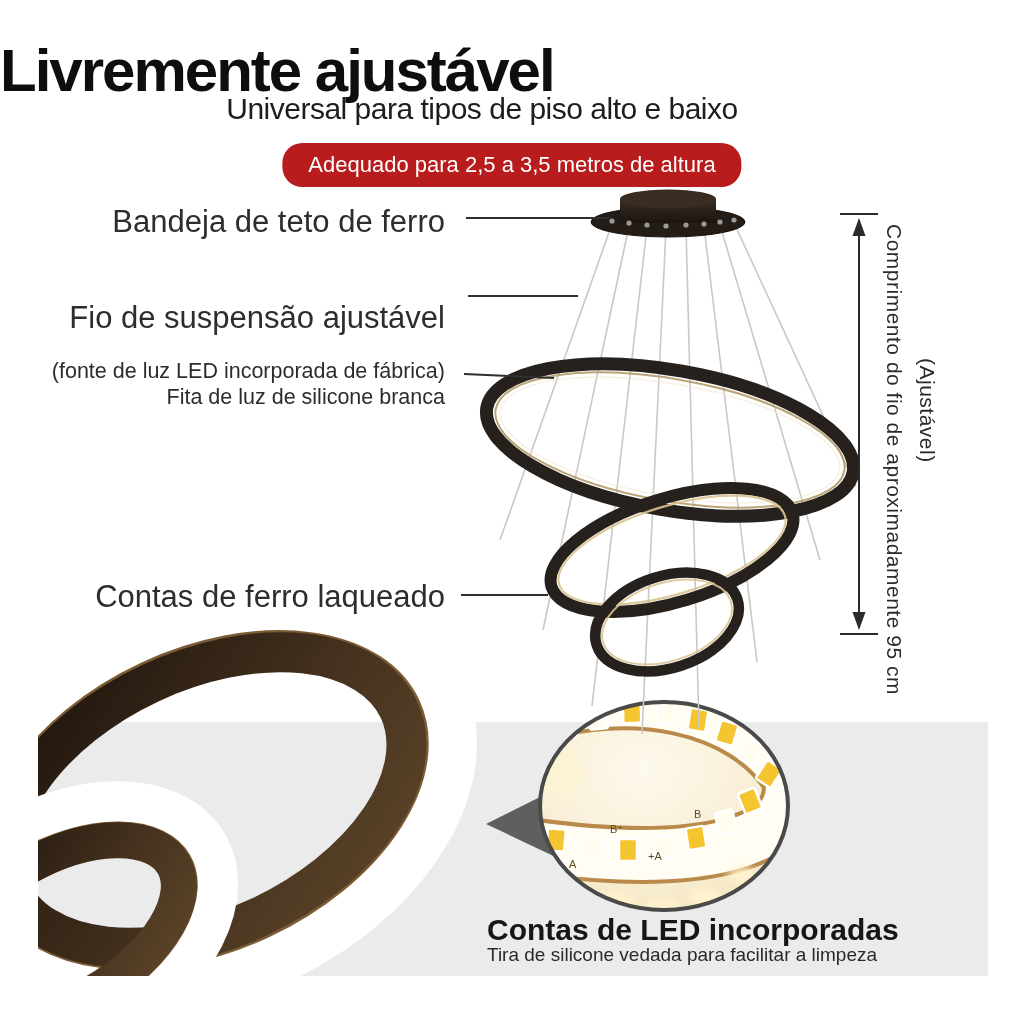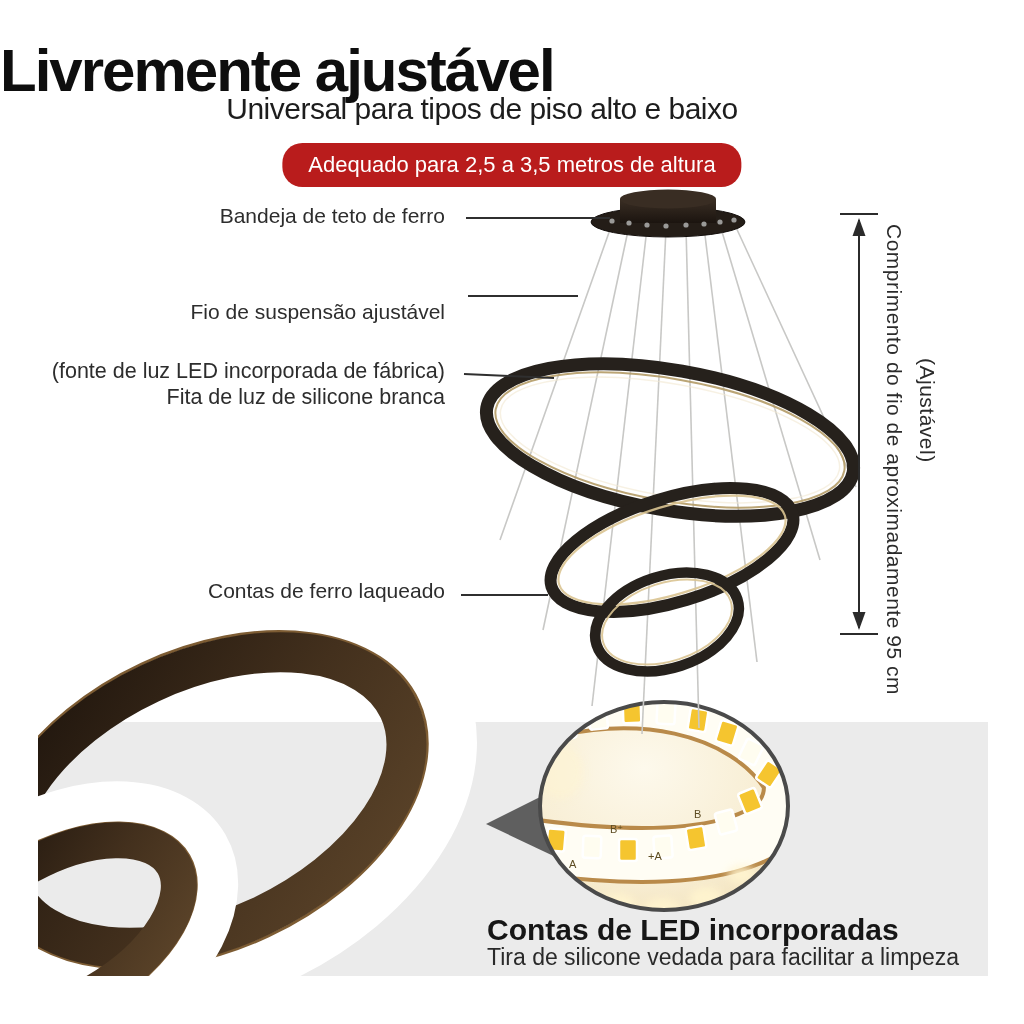--- a/index.html
+++ b/index.html
@@ -7,31 +7,31 @@
        font-family:"Liberation Sans","DejaVu Sans",sans-serif;overflow:hidden;}
   .abs{position:absolute;}
   #stage-svg{position:absolute;left:0;top:0;}
   .title{left:0;top:36px;width:1024px;text-align:left;
          font-size:60px;font-weight:700;letter-spacing:-2px;color:#0e0e0e;}
   .subtitle{left:0;top:92px;width:964px;text-align:center;
             font-size:30px;letter-spacing:-0.5px;color:#1d1d1d;}
   .badge{left:50%;top:143px;transform:translateX(-50%);
          background:#b91c1c;color:#ffffff;border-radius:20px;
          height:36px;line-height:36px;padding:4px 26px;font-size:22px;white-space:nowrap;}
-  .callout{color:#2d2d2d;font-size:21px;text-align:right;white-space:nowrap;}
+  .callout{color:#2d2d2d;font-size:31px;text-align:right;white-space:nowrap;}
   .co-1{left:0;top:204px;width:445px;}
   .co-2{left:0;top:300px;width:445px;}
   .co-3{left:0;top:358px;width:445px;font-size:21.5px;line-height:1.22;}
   .co-4{left:0;top:579px;width:445px;}
   .vtext{writing-mode:vertical-rl;text-orientation:mixed;color:#2b2b2b;
          font-size:21px;white-space:nowrap;letter-spacing:0.5px;}
   .vt-main{left:882px;top:224px;}
   .vt-note{left:915px;top:358px;}
   .led-heading{left:487px;top:913px;font-size:30px;font-weight:700;color:#161616;white-space:nowrap;}
-  .led-caption{left:487px;top:944px;font-size:23px;color:#2a2a2a;white-space:nowrap;}
+  .led-caption{left:487px;top:944px;font-size:19px;color:#2a2a2a;white-space:nowrap;}
 </style>
 </head>
 <body>
 
 <svg id="stage-svg" width="1024" height="1024" viewBox="0 0 1024 1024">
   <defs>
     <linearGradient id="brownBand" x1="0" y1="0" x2="1" y2="1">
       <stop offset="0" stop-color="#1c130c"></stop>
       <stop offset="0.55" stop-color="#43301d"></stop>
       <stop offset="1" stop-color="#5d452a"></stop>

